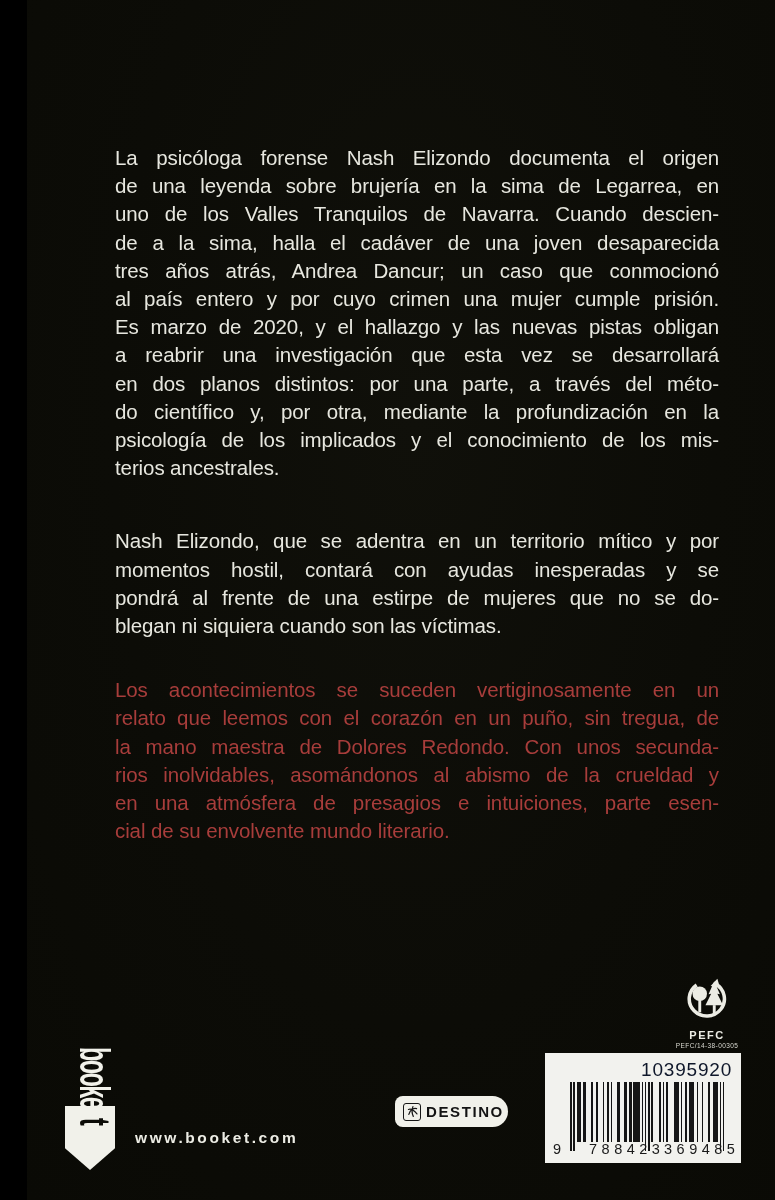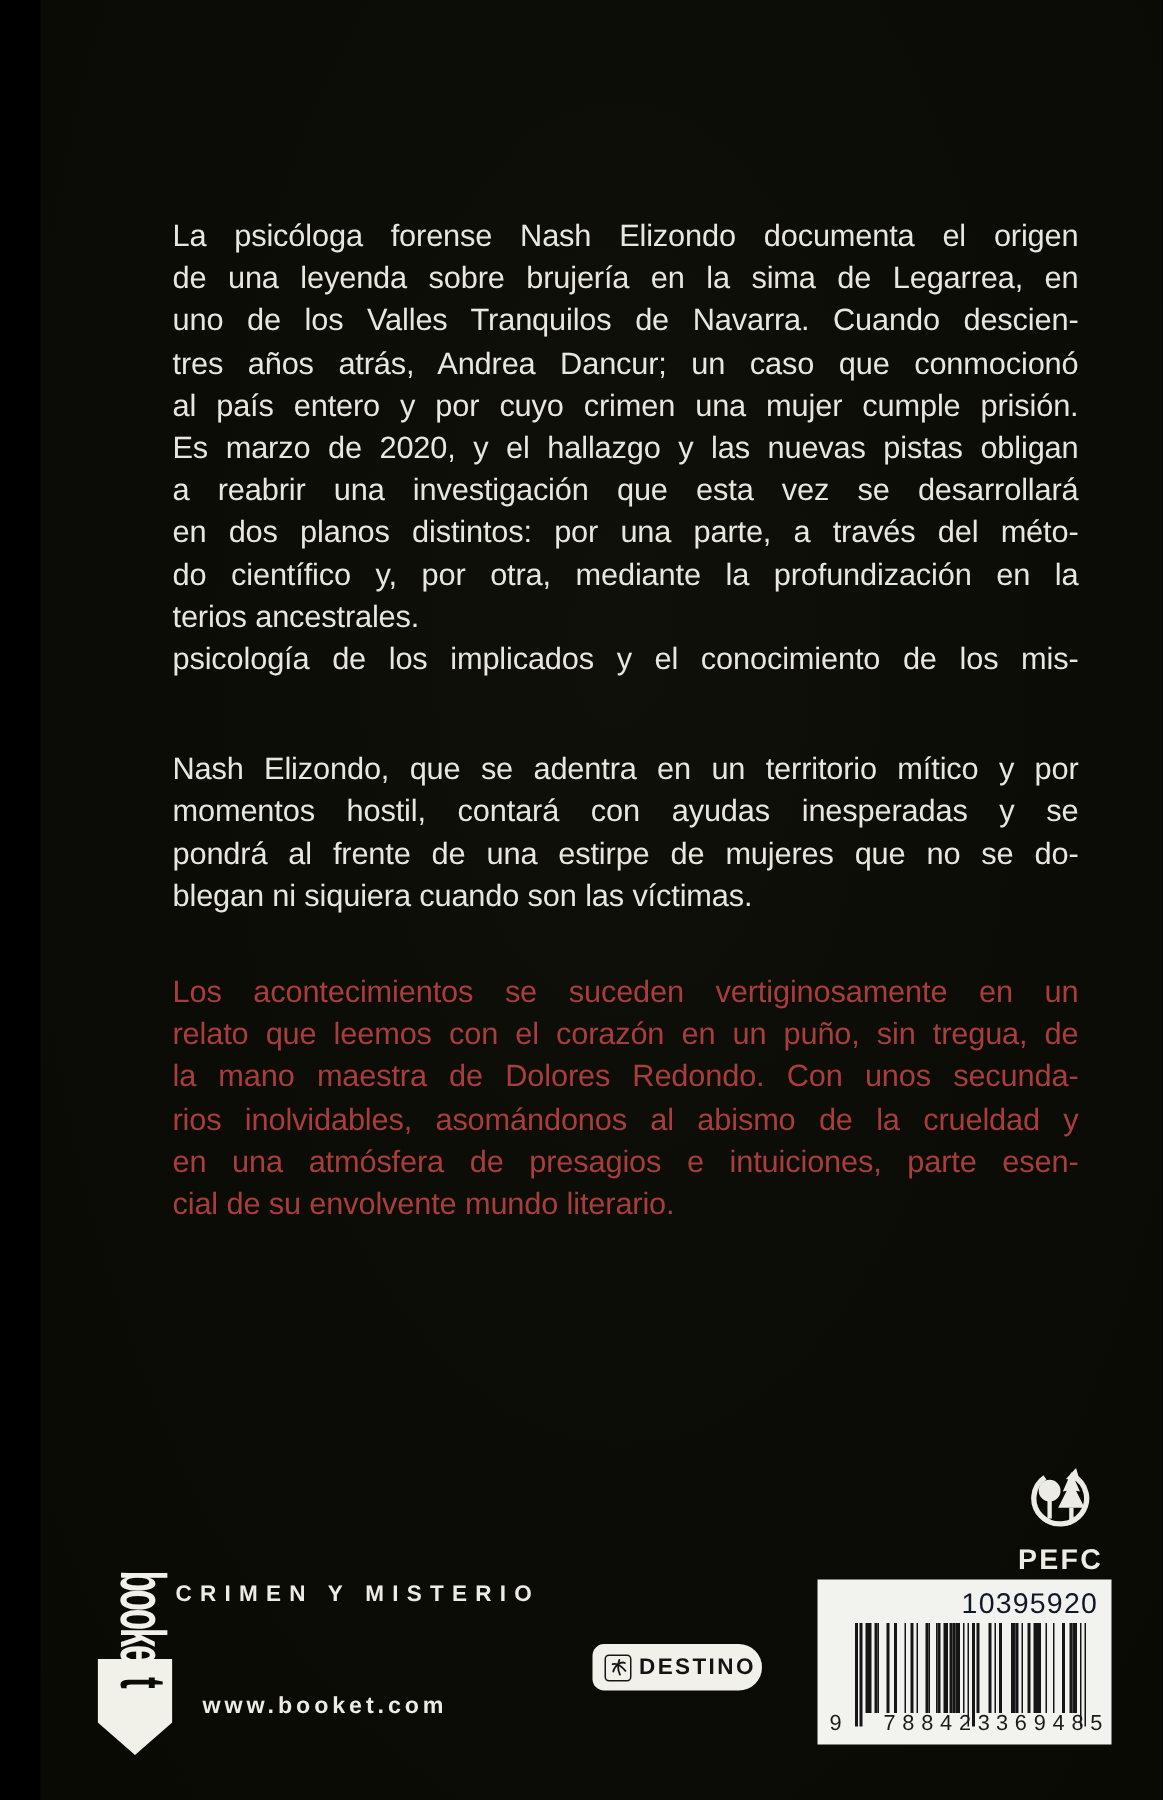--- a/index.html
+++ b/index.html
@@ -47,21 +47,21 @@
     background:#f1f1ea; border-radius:8px 16px 16px 8px;
     display:flex; align-items:center; gap:5px; padding-left:8px; box-sizing:border-box;
   }
   .destino-emblem{
     width:18px; height:18px; border:1.4px solid #161616; border-radius:3px;
     display:flex; align-items:center; justify-content:center; box-sizing:border-box;
   }
   .destino-name{color:#131313; font-size:15px; font-weight:bold; letter-spacing:1.6px;}
   
   .pefc{position:absolute; left:638px; top:978px; width:84px; text-align:center; color:#ECECE4;}
-  .pefc-name{font-size:19px; font-weight:bold; letter-spacing:1.5px; margin-top:1px;}
+  .pefc-name{font-size:11px; font-weight:bold; letter-spacing:1.5px; margin-top:1px;}
   .pefc-license{font-size:6.5px; letter-spacing:0.4px; margin-top:1px; color:#d8d8d0;}
   
   .barcode{
     position:absolute; left:518px; top:1053px; width:196px; height:110px; background:#f2f2ee;
   }
   .barcode-sku{position:absolute; top:6px; right:9px; color:#0f172a; font-size:19px; letter-spacing:0.8px;}
   .barcode-bars{position:absolute; left:25px; top:29px; display:flex; align-items:flex-start;}
   .module{width:1.63px; height:60px;}
   .module.black{background:#161616;}
   .module.guard{height:69px;}
@@ -74,46 +74,46 @@
 </head>
 <body>
 
 <div class="cover" style="--ink: #e7e7df; --red: #a83d3b; background: radial-gradient(at 50% 35%, rgb(16, 16, 10) 0%, rgb(12, 12, 7) 55%, rgb(10, 10, 5) 100%);">
 
   <div class="synopsis">
       <div class="para">
         <div class="line">La psicóloga forense Nash Elizondo documenta el origen</div>
         <div class="line">de una leyenda sobre brujería en la sima de Legarrea, en</div>
         <div class="line">uno de los Valles Tranquilos de Navarra. Cuando descien-</div>
+        <div class="line">de a la sima, halla el cadáver de una joven desaparecida</div>
         <div class="line">tres años atrás, Andrea Dancur; un caso que conmocionó</div>
         <div class="line">al país entero y por cuyo crimen una mujer cumple prisión.</div>
         <div class="line">Es marzo de 2020, y el hallazgo y las nuevas pistas obligan</div>
         <div class="line">a reabrir una investigación que esta vez se desarrollará</div>
         <div class="line">en dos planos distintos: por una parte, a través del méto-</div>
         <div class="line">do científico y, por otra, mediante la profundización en la</div>
+        <div class="line">psicología de los implicados y el conocimiento de los mis-</div>
         <div class="line last">terios ancestrales.</div>
-        <div class="line">psicología de los implicados y el conocimiento de los mis-</div>
       </div>
       <div class="para">
         <div class="line">Nash Elizondo, que se adentra en un territorio mítico y por</div>
         <div class="line">momentos hostil, contará con ayudas inesperadas y se</div>
         <div class="line">pondrá al frente de una estirpe de mujeres que no se do-</div>
         <div class="line last">blegan ni siquiera cuando son las víctimas.</div>
       </div>
       <div class="para red">
         <div class="line">Los acontecimientos se suceden vertiginosamente en un</div>
         <div class="line">relato que leemos con el corazón en un puño, sin tregua, de</div>
         <div class="line">la mano maestra de Dolores Redondo. Con unos secunda-</div>
         <div class="line">rios inolvidables, asomándonos al abismo de la crueldad y</div>
         <div class="line">en una atmósfera de presagios e intuiciones, parte esen-</div>
         <div class="line last">cial de su envolvente mundo literario.</div>
       </div>
     </div>
 
-  <div class="collection">CRIMEN Y MISTERIO</div>
 
   <div class="booket">
     <div class="booket-word">booke</div>
     <div class="booket-shield"></div>
     <div class="booket-tail">t</div>
   </div>
 
   <div class="urls">
     <div>www.booket.com</div>
   </div>

